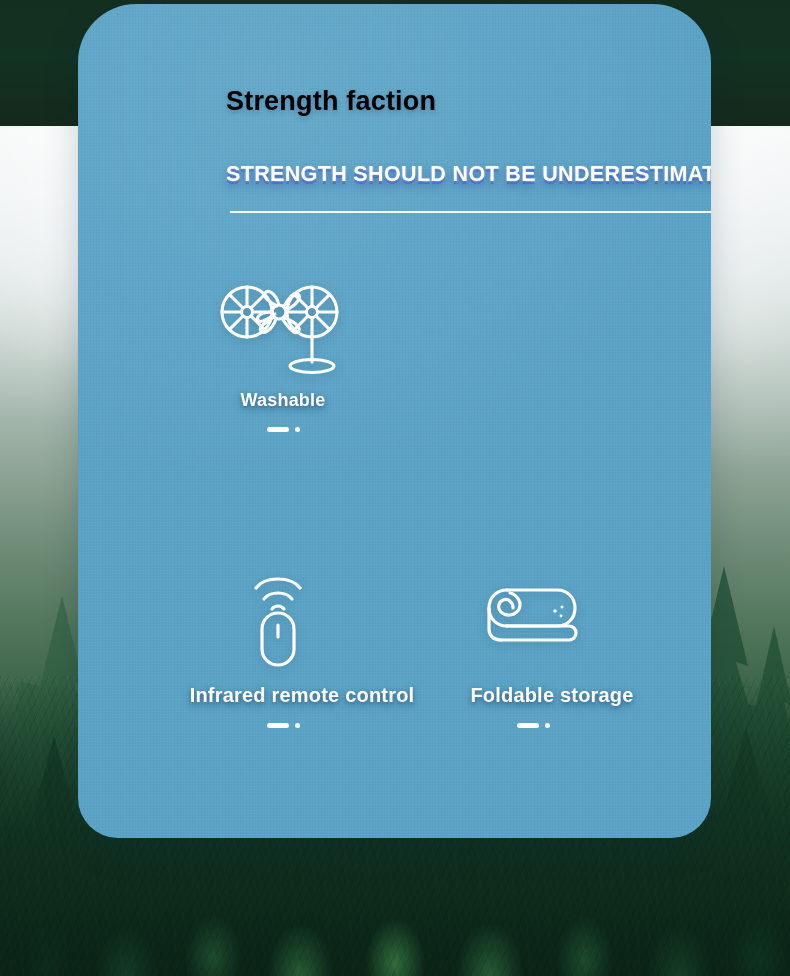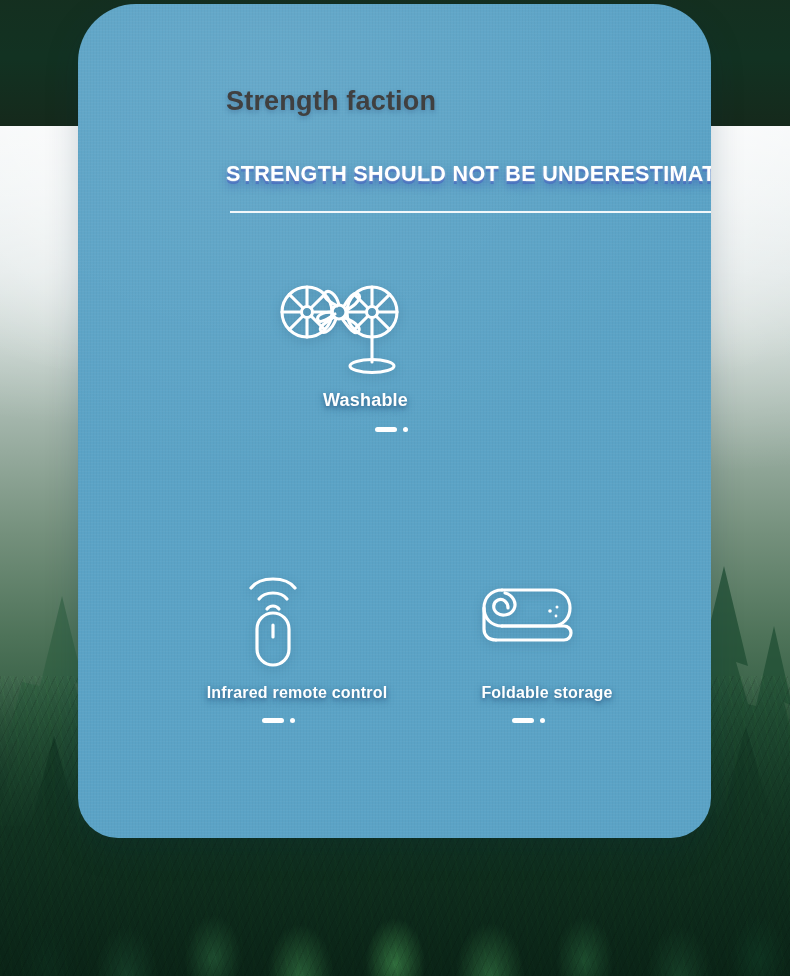--- a/index.html
+++ b/index.html
@@ -143,21 +143,21 @@
     pointer-events: none;
   }
 
   
   .eyebrow {
     position: absolute;
     left: 148px;
     top: 82px;
     font-size: 27px;
     font-weight: 700;
-    color: #404040;
+    color: #000000;
     letter-spacing: 0.2px;
     text-shadow: 0 2px 5px rgba(30,60,110,0.35);
   }
 
   .headline {
     position: absolute;
     left: 148px;
     top: 158px;
     font-size: 21.5px;
     font-weight: 700;
@@ -192,21 +192,21 @@
     width: 100%;
   }
   .row + .row { margin-top: 128px; }
 
   .cell {
     width: 50%;
     display: flex;
     flex-direction: column;
     align-items: center;
   }
-  .cell.c-washable   { margin-left: 10px; align-items: flex-end; }
+  .cell.c-washable   { margin-left: 10px; }
   .cell.c-fiveleaf   { margin-left: 10px; }
   .cell.c-remote     { margin-left: 10px; }
   .cell.c-foldable   { margin-left: 10px; justify-content: center; }
 
   .icon-wrap {
     height: 110px;
     display: flex;
     align-items: center;
     justify-content: center;
     filter: drop-shadow(0 3px 5px rgba(26,72,104,0.28));
@@ -235,21 +235,21 @@
     border-radius: 3px;
     background: #ffffff;
   }
   .dashdot .dot {
     width: 5px; height: 5px;
     border-radius: 50%;
     background: #ffffff;
   }
 
   
-  .row-2 .feat-label { font-size: 16px; margin-left: 38px; }
+  .row-2 .feat-label { font-size: 20px; margin-left: 38px; }
 </style>
 </head>
 <body>
 
 <div class="stage">
 
   <div class="bg">
     <div class="bg-wood"></div>
     <div class="bg-forest"></div>
     <div class="bg-fog"></div>

